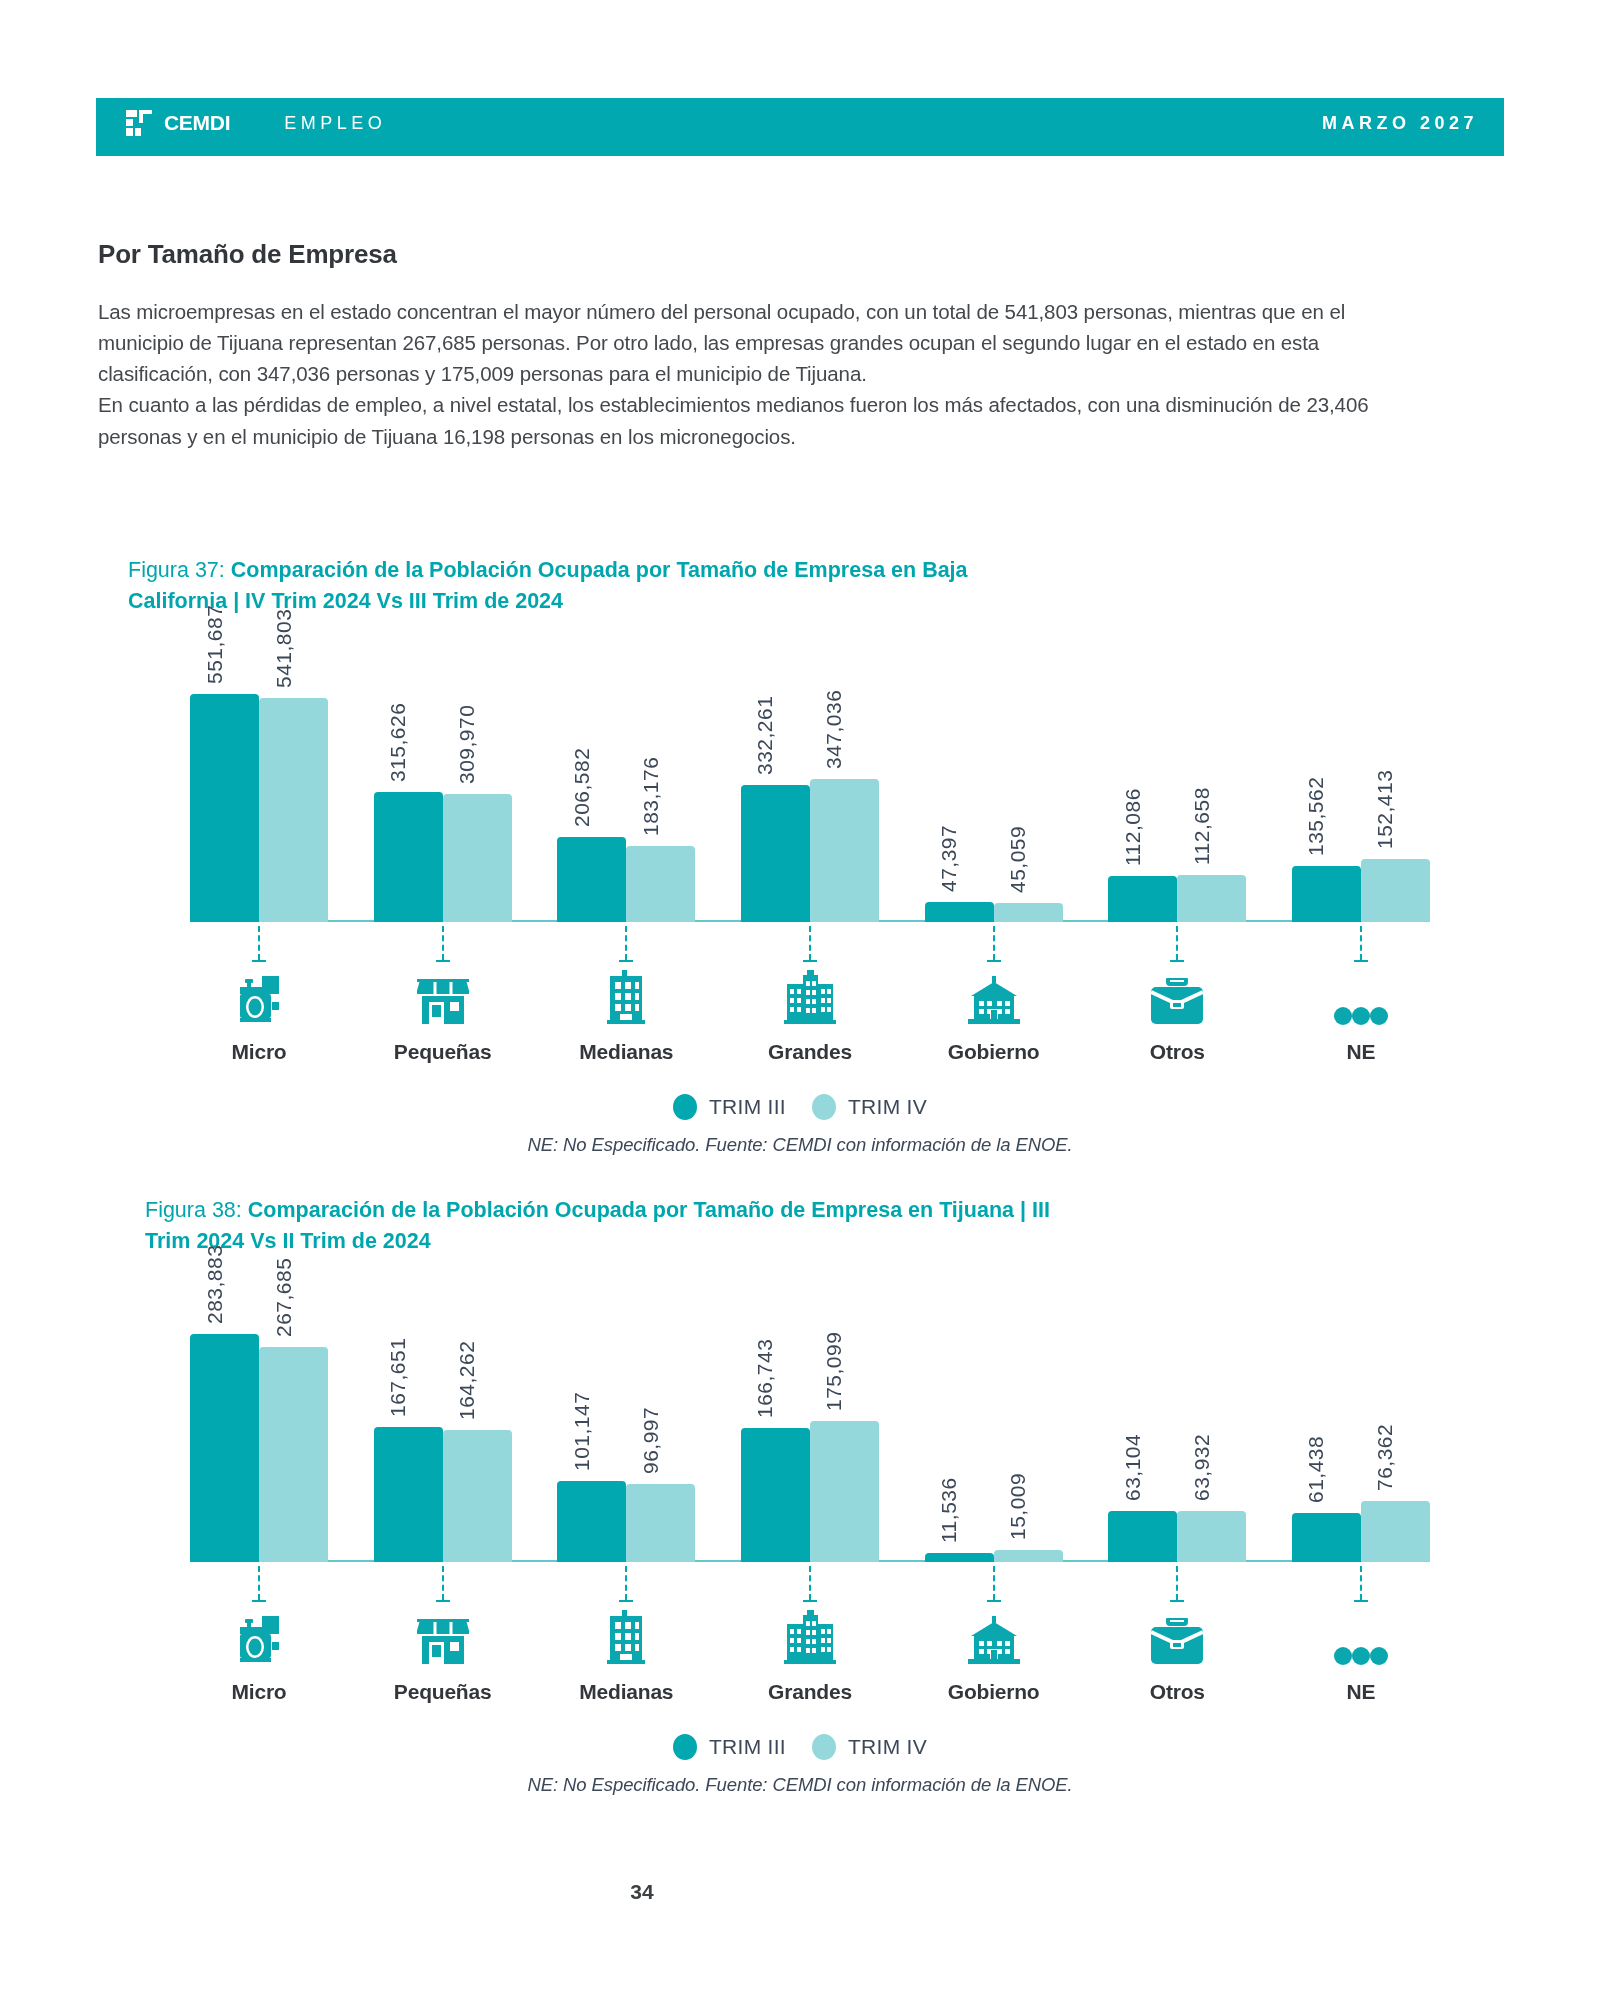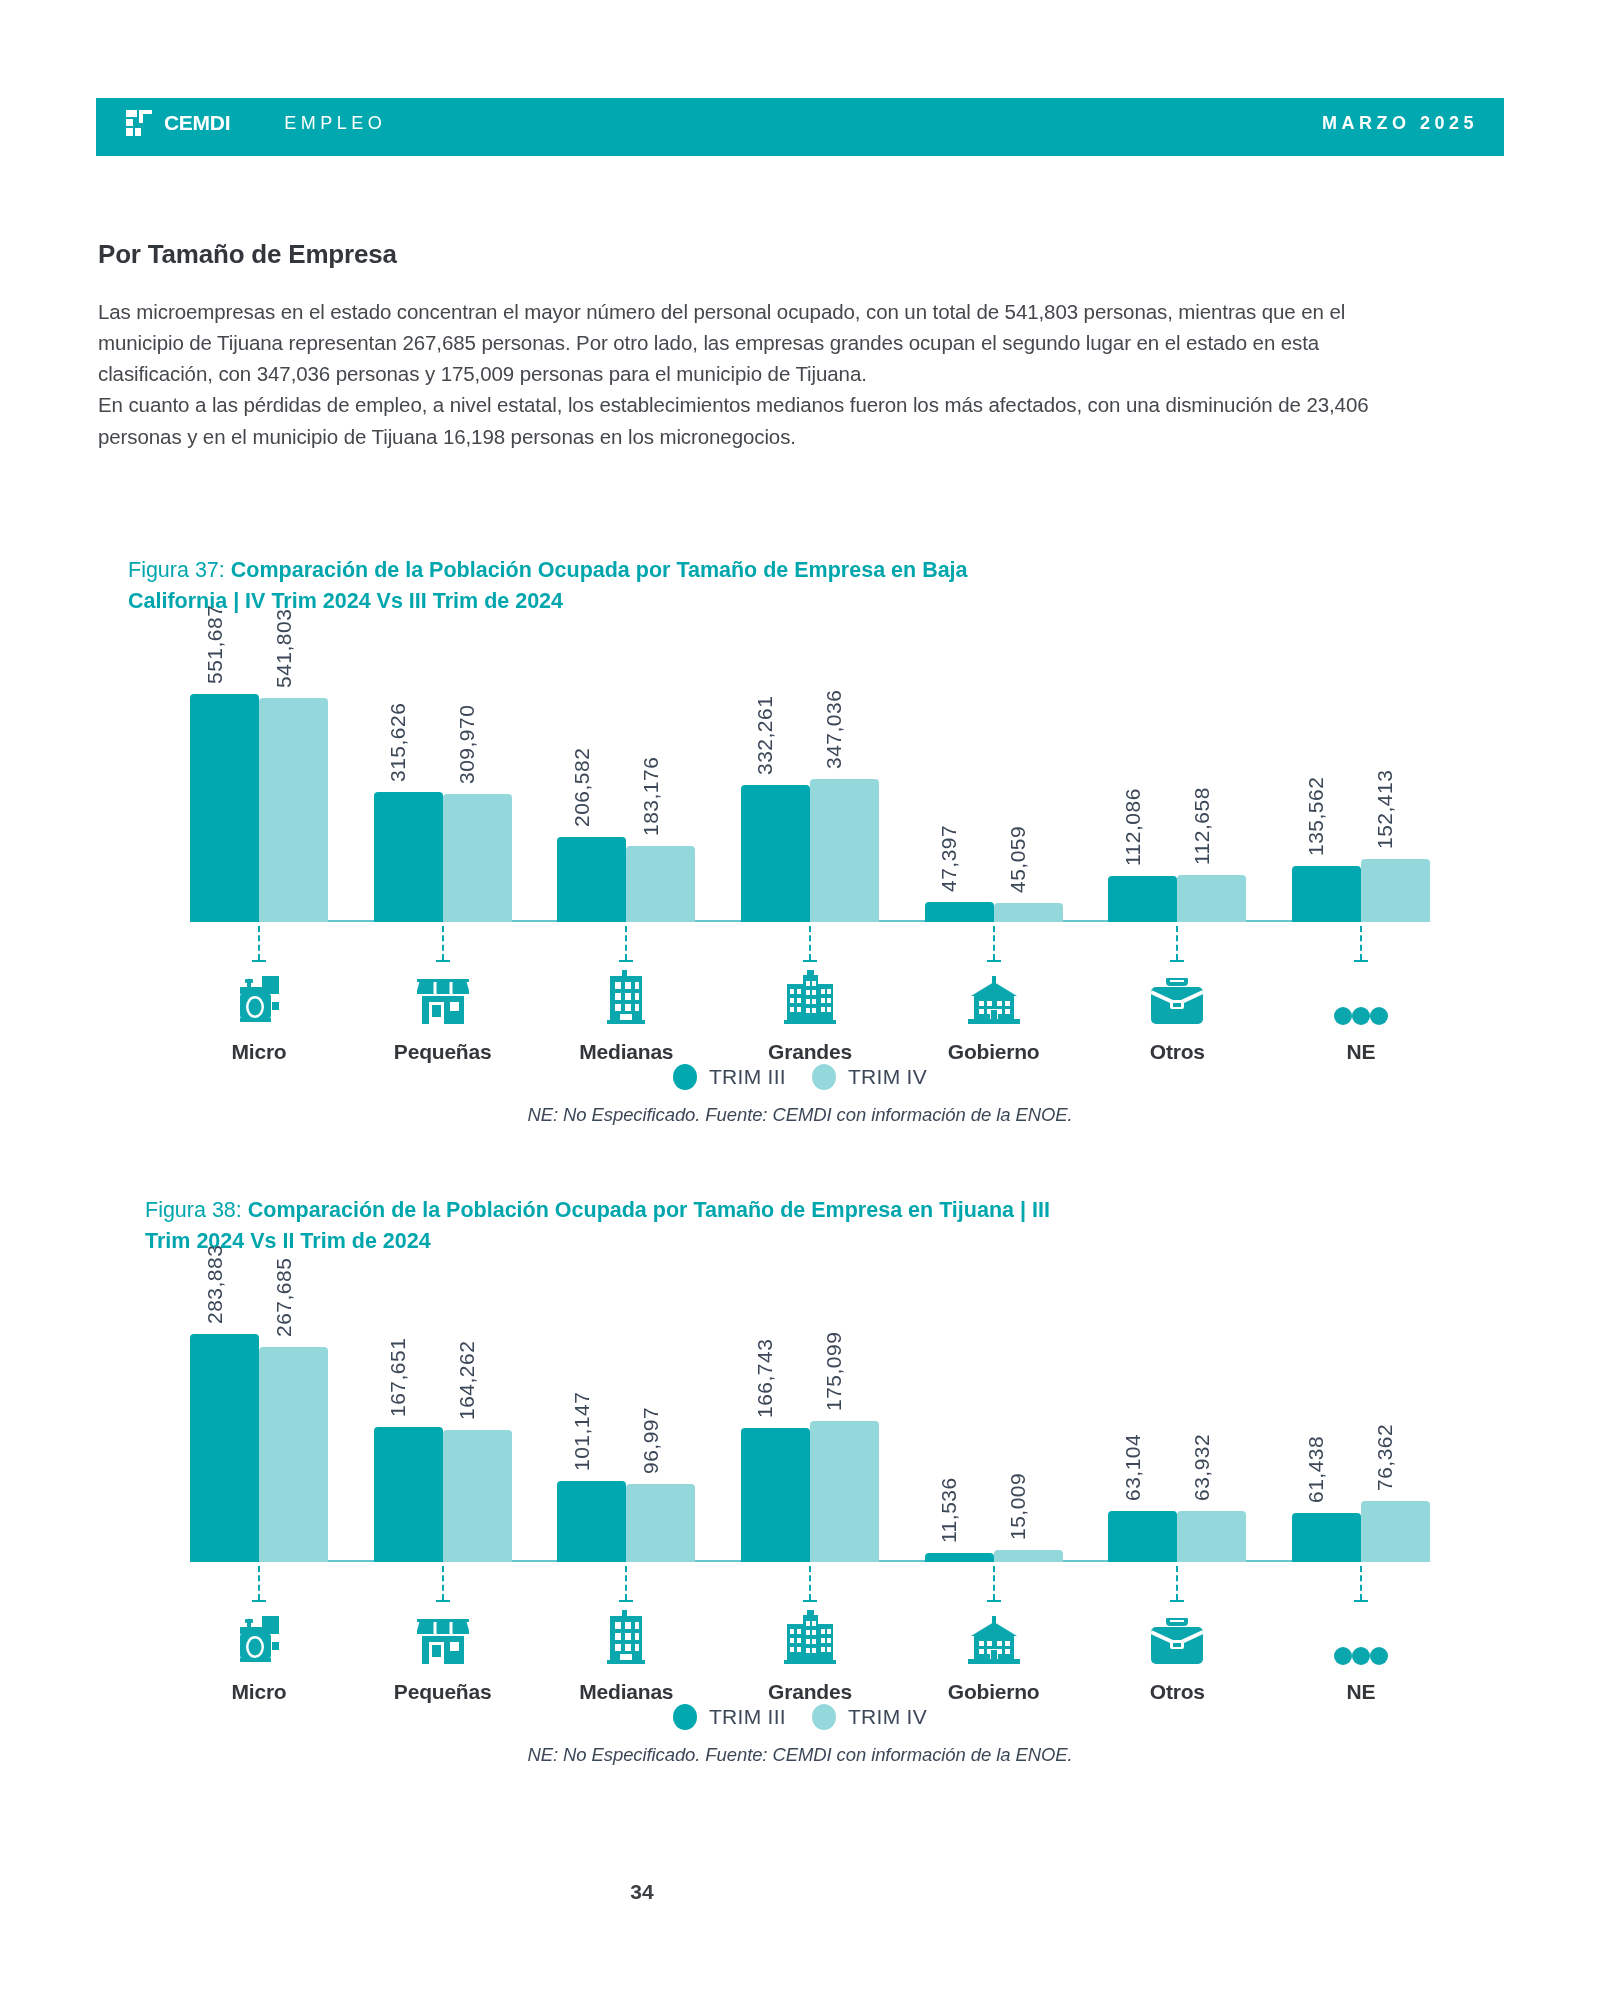--- a/index.html
+++ b/index.html
@@ -177,20 +177,21 @@
     color: #33373b;
     letter-spacing: -0.2px;
   }
 
   
   .legend {
     display: flex;
     justify-content: center;
     align-items: flex-end;
     gap: 26px;
+    margin-top: 30px;
   }
   .legend-item { display: flex; align-items: center; gap: 12px; }
   .legend-dot { width: 24px; height: 26px; border-radius: 50%; }
   .legend-dot.trim3 { background: #01a8b0; }
   .legend-dot.trim4 { background: #95d8dc; }
   .legend-label { font-size: 21px; color: #3c4858; letter-spacing: 0.3px; }
 
   .source-note {
     text-align: center;
     font-size: 18.5px;
@@ -225,21 +226,21 @@
           <rect x="15" y="2" width="13" height="13" fill="#ffffff"></rect>
           <rect x="19" y="6" width="9" height="9" fill="#01a8b0"></rect>
           <rect x="2" y="11" width="7" height="7" fill="#ffffff"></rect>
           <rect x="2" y="20" width="7" height="8" fill="#ffffff"></rect>
           <rect x="11" y="20" width="6" height="8" fill="#ffffff"></rect>
         </svg>
       </span>
       <span class="brand-name">CEMDI</span>
     </div>
     <span class="header-section">EMPLEO</span>
-    <span class="header-date">MARZO 2025</span>
+    <span class="header-date">MARZO 2027</span>
   </div>
 
   <div class="content">
     <h2 class="section-title">Por Tamaño de Empresa</h2>
     <p class="body-text">Las microempresas en el estado concentran el mayor número del personal ocupado, con un total de 541,803 personas, mientras que en el municipio de Tijuana representan 267,685 personas. Por otro lado, las empresas grandes ocupan el segundo lugar en el estado en esta clasificación, con 347,036 personas y 175,009 personas para el municipio de Tijuana.</p>
     <p class="body-text">En cuanto a las pérdidas de empleo, a nivel estatal, los establecimientos medianos fueron los más afectados, con una disminución de 23,406 personas y en el municipio de Tijuana 16,198 personas en  los micronegocios.</p>
   </div>
 
   <div class="figure" id="figure-37">
     <div class="fig-title">

